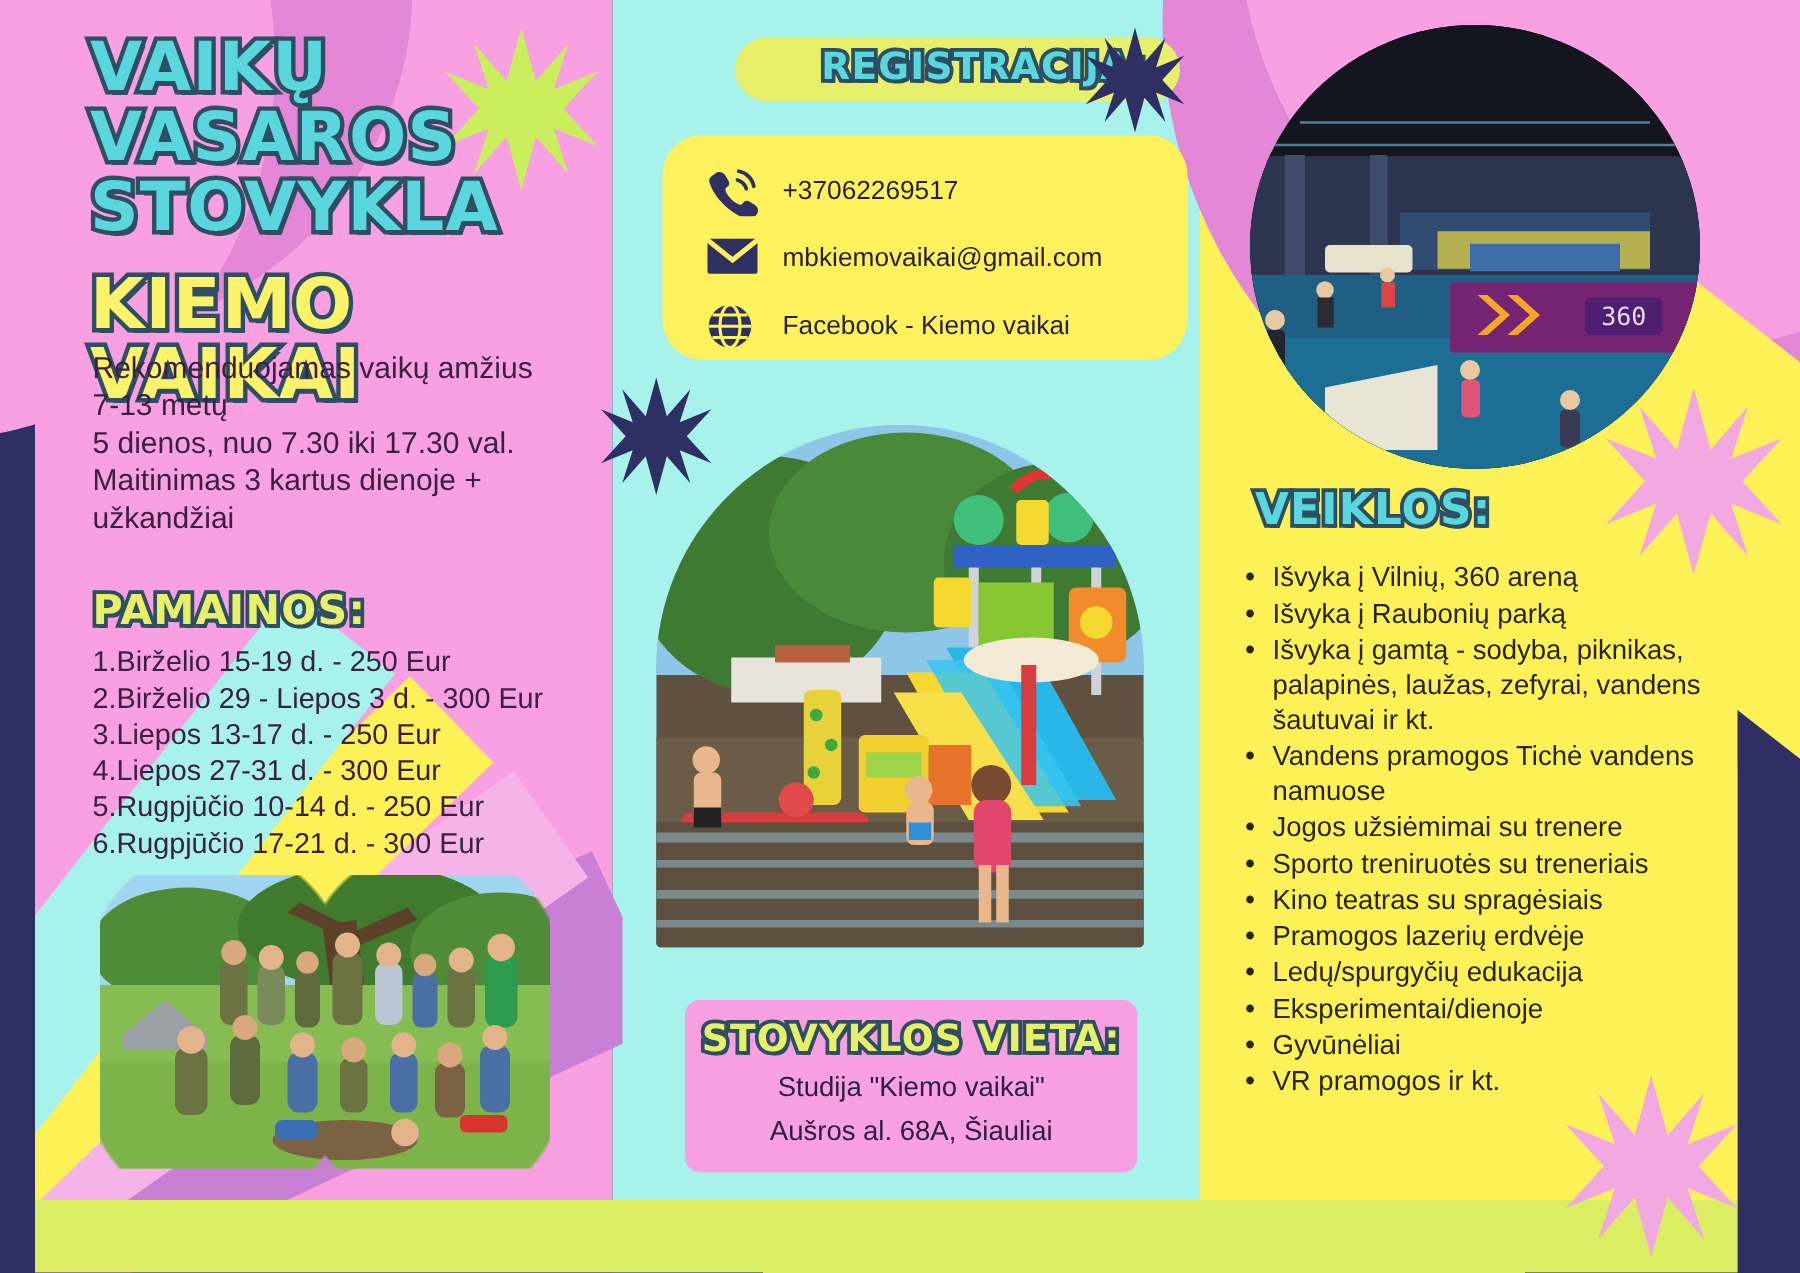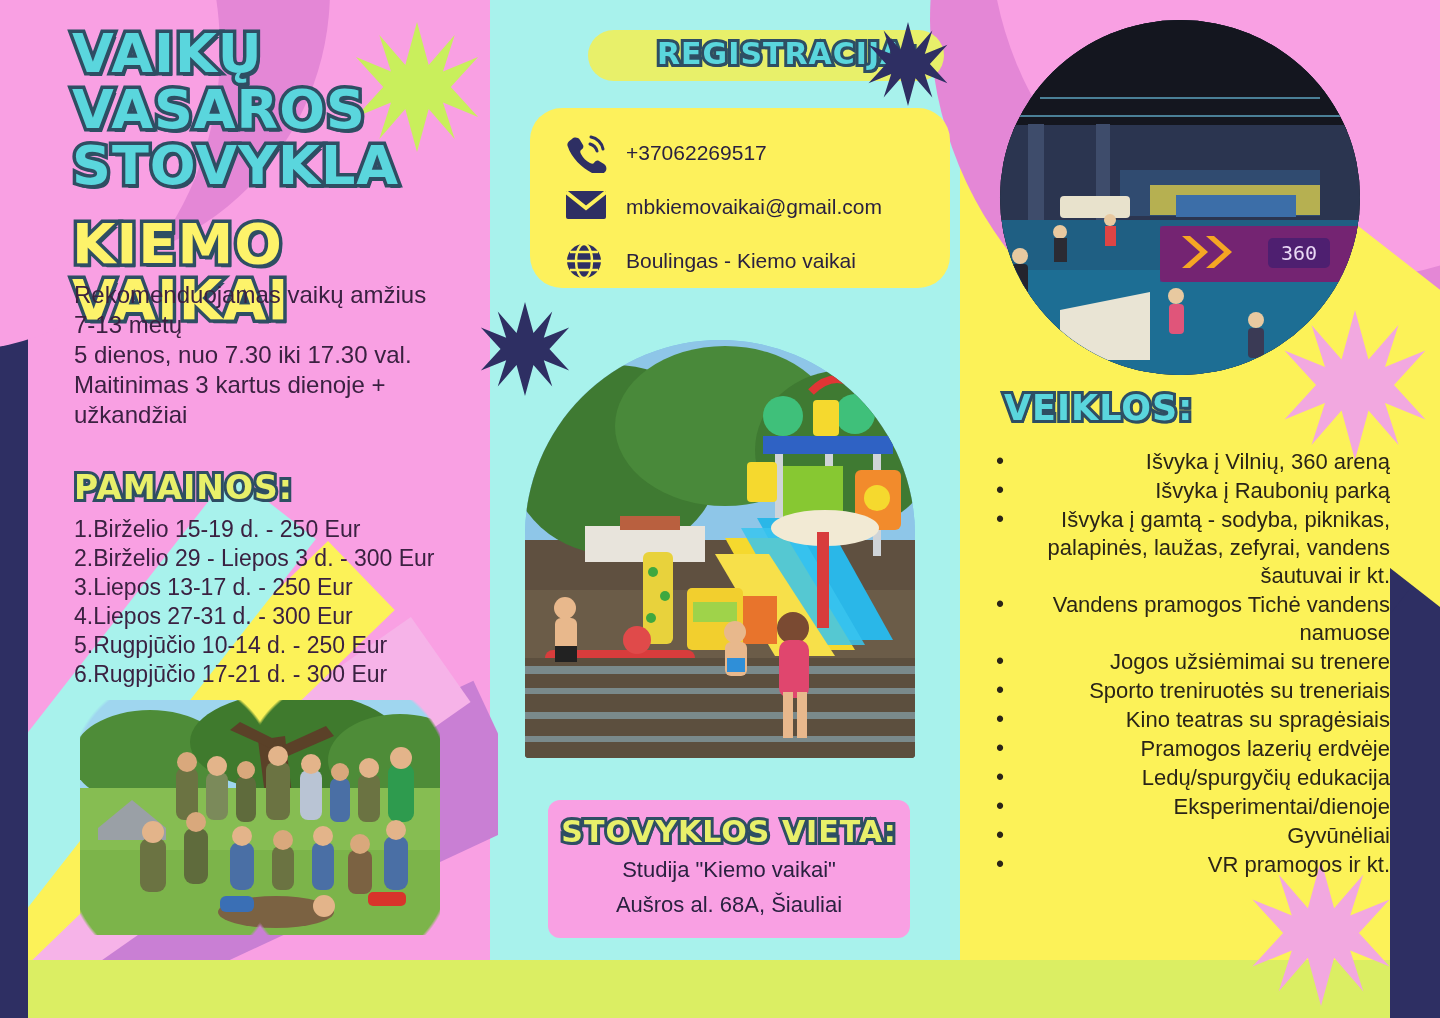--- a/index.html
+++ b/index.html
@@ -106,21 +106,21 @@
                 radial-gradient(circle at 74% 70%, #000 33%, transparent 34%),
                 radial-gradient(circle at 50% 50%, #000 42%, transparent 43%);}
   .photo svg, .photo-arena svg, .photo-water svg, .photo-camo svg { display:block; }
 
   
   .veiklos-head { position:absolute; left:1004px; top:388px; z-index:8;
     font-family:"DejaVu Sans", sans-serif; font-weight:bold; font-size:35px;
     color:#5ad6dd; -webkit-text-stroke:6px #2e4e63; paint-order:stroke fill;
     text-shadow:2px 3px 0 #2e4e63; letter-spacing:1px;}
   .veiklos-list { position:absolute; left:990px; top:448px; width:400px; z-index:8;
-    font-size:22px; line-height:28px; color:#2a2418; list-style:none;text-align:right;}
+    font-size:22px; line-height:28px; color:#2a2418; list-style:none;}
   .veiklos-list li { position:relative; padding-left:28px; margin-bottom:1px;}
   .veiklos-list li:before { content:"•"; position:absolute; left:6px; top:-1px; font-size:23px;}
 
   
   .vieta-card { position:absolute; left:548px; top:800px; width:362px; height:138px;
     background:#f9a0e3; border-radius:12px; z-index:6; text-align:center; padding-top:14px;}
   .vieta-head { font-family:"DejaVu Sans", sans-serif; font-weight:bold; font-size:30px;
     color:#e8f06a; -webkit-text-stroke:6px #2e4e63; paint-order:stroke fill;
     text-shadow:2px 3px 0 #2e4e63; letter-spacing:1px;}
   .vieta-line { font-size:22px; color:#2a2140; line-height:29px; margin-top:6px;}
@@ -266,21 +266,21 @@
     <div class="reg-row">
       <span class="reg-ico">
         <svg width="40" height="40" viewBox="0 0 40 40">
           <circle cx="20" cy="20" r="17" fill="#2e2f63"></circle>
           <ellipse cx="20" cy="20" rx="8" ry="17" fill="none" stroke="#fdf15c" stroke-width="2.5"></ellipse>
           <line x1="3" y1="20" x2="37" y2="20" stroke="#fdf15c" stroke-width="2.5"></line>
           <line x1="6" y1="11" x2="34" y2="11" stroke="#fdf15c" stroke-width="2.5"></line>
           <line x1="6" y1="29" x2="34" y2="29" stroke="#fdf15c" stroke-width="2.5"></line>
         </svg>
       </span>
-      <span class="reg-txt">Boulingas - Kiemo vaikai</span>
+      <span class="reg-txt">Facebook - Kiemo vaikai</span>
     </div>
   </div>
 
   <div class="photo-arena">
     <svg width="360" height="355" viewBox="0 0 360 355">
       <rect width="360" height="355" fill="#1b2334"></rect>
       <rect width="360" height="110" fill="#14161f"></rect>
       <rect y="105" width="360" height="110" fill="#2b3550"></rect>
       <rect y="200" width="360" height="155" fill="#1f5f83"></rect>
       <rect y="250" width="360" height="105" fill="#1d6e94"></rect>

